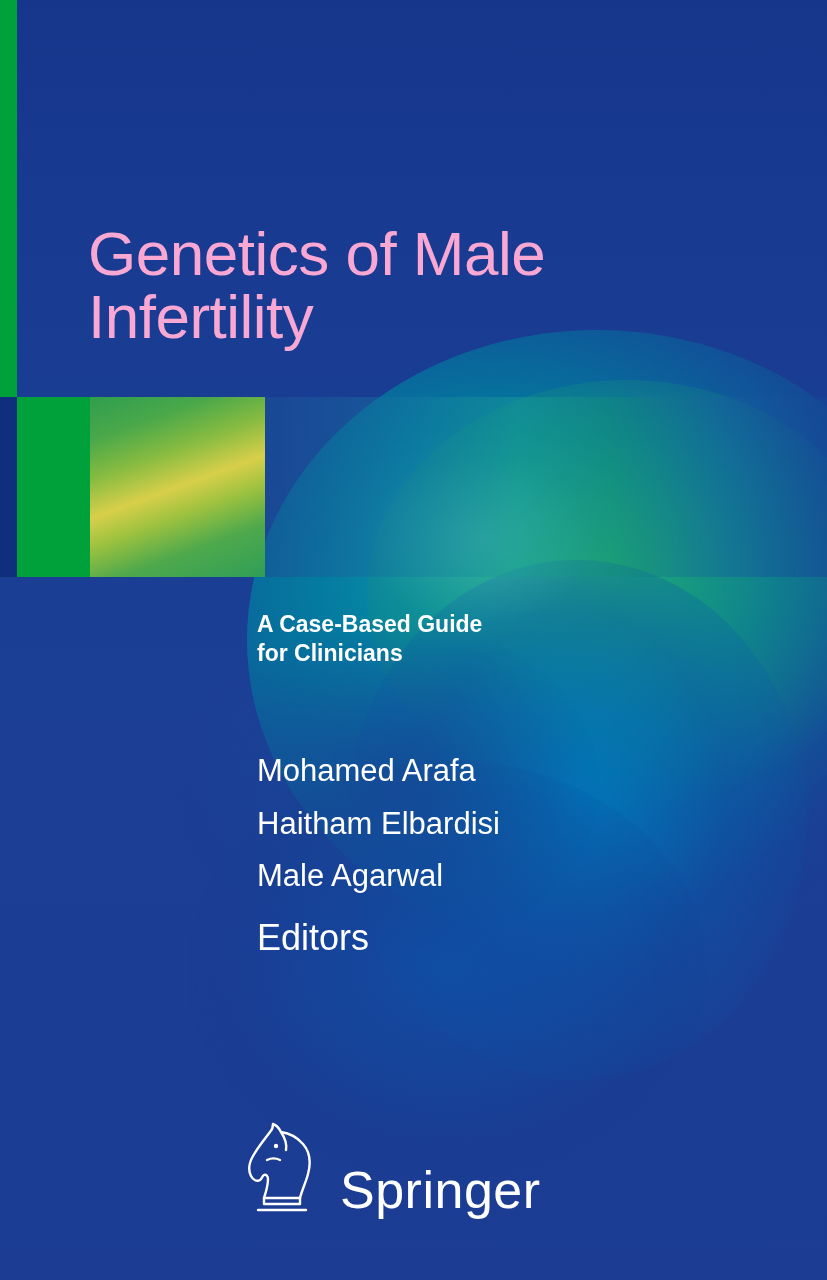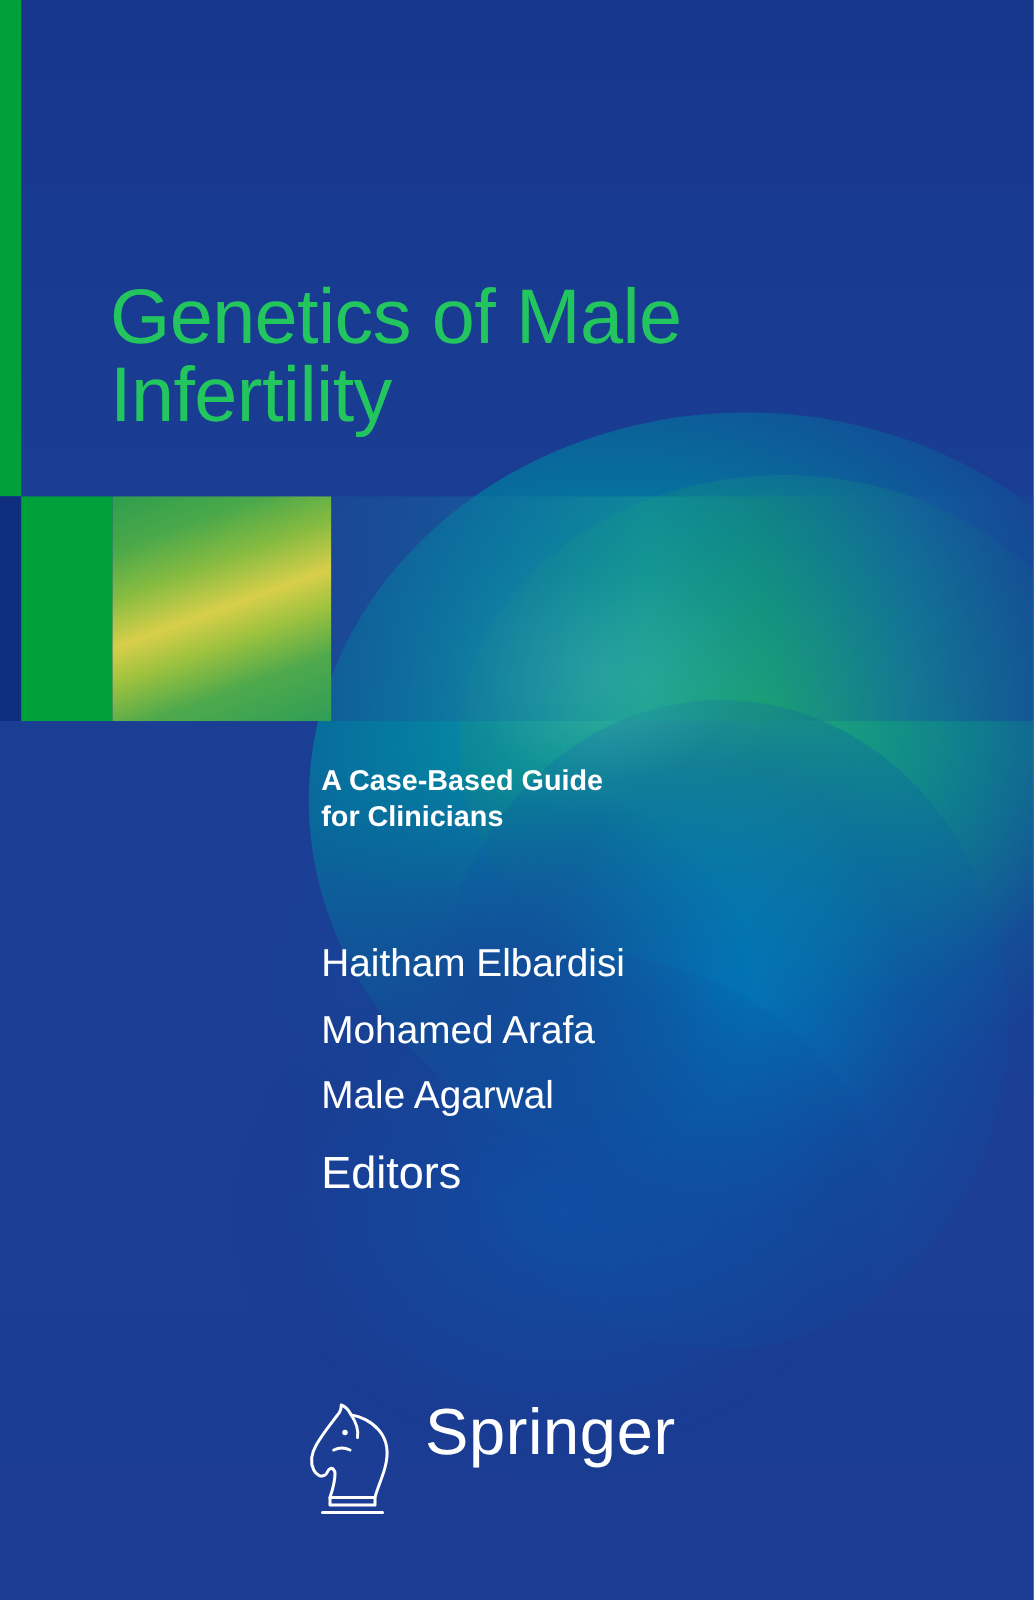--- a/index.html
+++ b/index.html
@@ -142,21 +142,21 @@
   }
 
   
   .title-block {
     position: absolute;
     left: 88px;
     top: 222px;
     width: 660px;
   }
   .book-title {
-    color: #22c55e;
+    color: #f9a8d4;
     font-size: 62px;
     line-height: 1.02;
     font-weight: 400;
     letter-spacing: -0.5px;
     margin: 0;
     white-space: pre-line;
   }
 
   .subtitle-block {
     position: absolute;
@@ -192,20 +192,21 @@
     font-weight: 400;
     margin: 14px 0 0 0;
   }
 
   
   .logo {
     position: absolute;
     left: 240px;
     top: 1120px;
     display: flex;
+    align-items: flex-end;
     gap: 14px;
   }
   .logo-mark {
     width: 86px;
     height: 104px;
     position: relative;
   }
   .logo-wordmark {
     color: #ffffff;
     font-size: 52px;
@@ -241,22 +242,22 @@
     <h1 class="book-title">Genetics of Male
 Infertility</h1>
   </div>
 
   <div class="subtitle-block">
     <p class="subtitle">A Case-Based Guide
 for Clinicians</p>
   </div>
 
   <div class="authors-block">
+    <p class="author">Mohamed Arafa</p>
     <p class="author">Haitham Elbardisi</p>
-    <p class="author">Mohamed Arafa</p>
     <p class="author">Male Agarwal</p>
     <p class="editors-label">Editors</p>
   </div>
 
   <div class="logo">
     <div class="logo-mark">
       <svg viewBox="0 0 86 104" width="86" height="104" aria-hidden="true">
         <g fill="none" stroke="#ffffff" stroke-width="2.4" stroke-linejoin="round" stroke-linecap="round">
           <path d="M30 12 C24 20, 18 27, 13 36 C9 43, 8 50, 11 56 C13 60, 17 62, 20 60 C22 59, 22 56, 24 55 C26 54, 28 56, 28 59 C28 66, 26 72, 24 78 L60 78 C62 70, 66 62, 68 54 C71 43, 70 32, 63 24 C57 17, 48 13, 41 12 C39 8, 36 5, 33 4 C33 7, 32 10, 30 12 Z"></path>
           <path d="M24 78 L24 84 L60 84 L60 78"></path>

